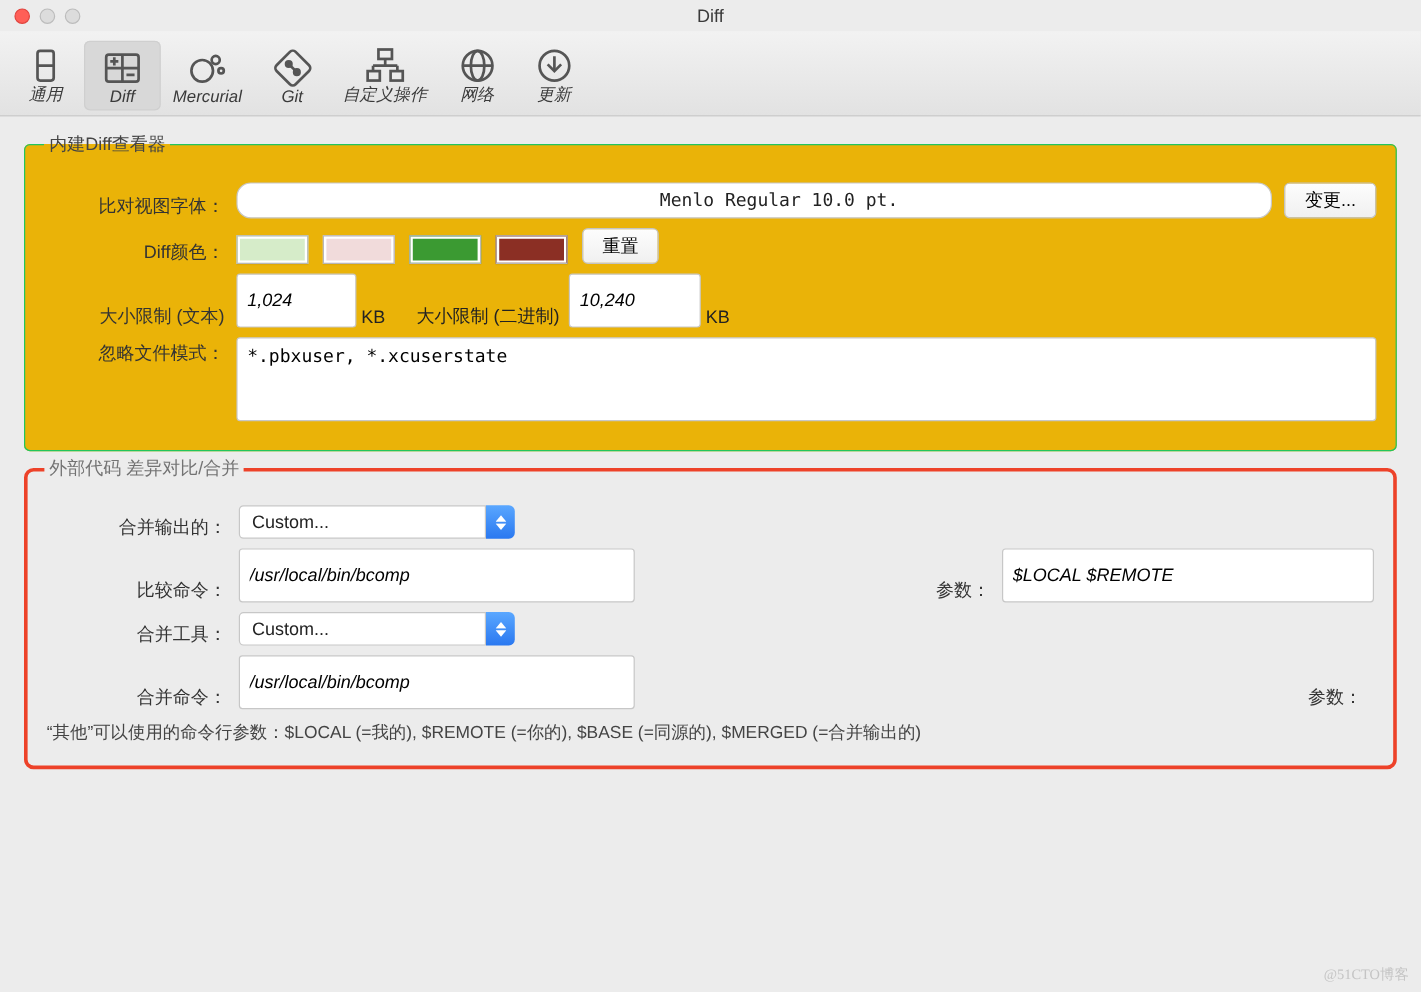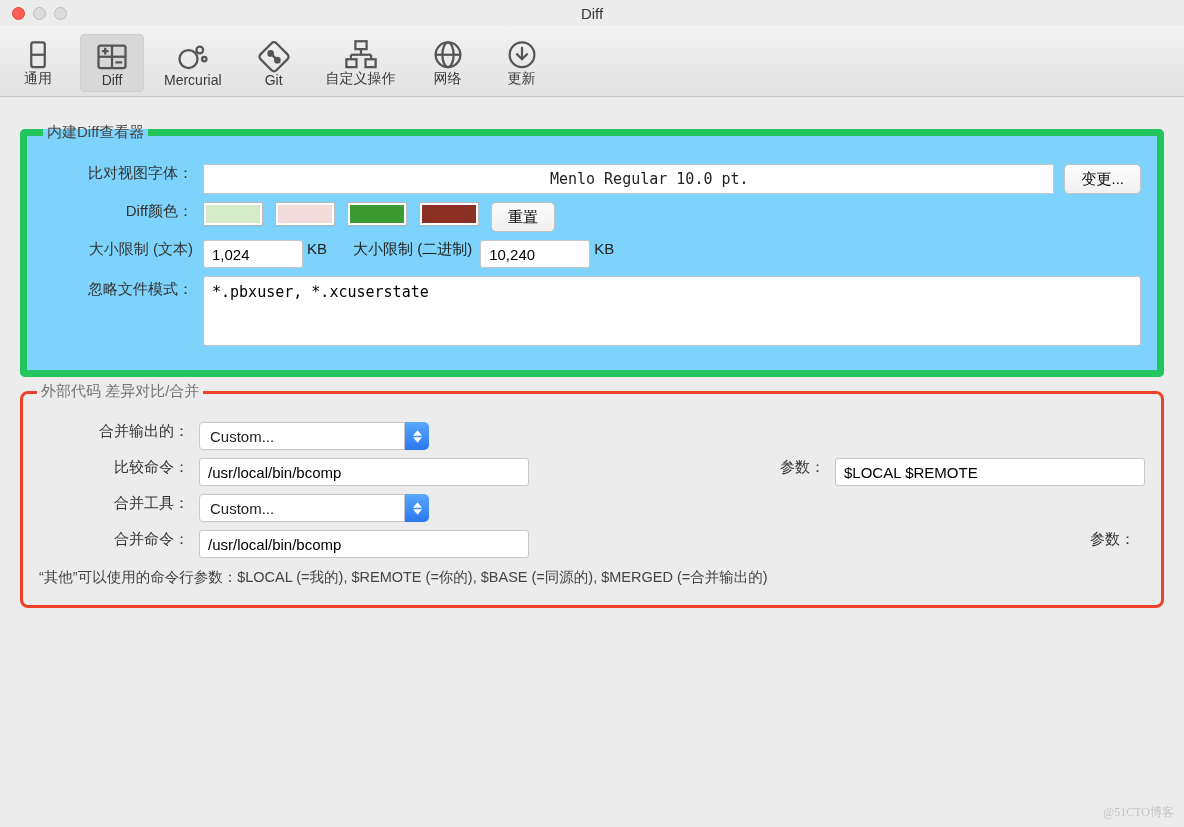--- a/index.html
+++ b/index.html
@@ -40,69 +40,70 @@
   }
   .tl.red { background: #ff5f57; border: 1px solid #e0443e; }
   .tl.gray1 { background: #dcdcdc; border: 1px solid #bcbcbc; }
   .tl.gray2 { background: #dcdcdc; border: 1px solid #bcbcbc; }
   .title-center {
     flex: 1; text-align: center; font-size: 15px; color: #3a3a3a;
   }
   .toolbar {
     display: flex;
     padding: 8px 6px 4px 6px;
-    gap: 10px;
+    gap: 0;
     border-bottom: 1px solid #c8c8c8;
     background: linear-gradient(#f2f2f2,#e2e2e2);
+    font-style: italic;
   }
   .tool {
     display: flex;
     flex-direction: column;
     align-items: center;
     justify-content: flex-end;
     min-width: 64px;
     padding: 6px 10px 4px 10px;
     font-size: 14px;
     color: #3a3a3a;
     border-radius: 5px;
   }
   .tool.sel { background: #d8d8d8; box-shadow: inset 0 0 0 1px #cfcfcf; }
   .tool .ic { width: 36px; height: 30px; display:flex; align-items:center; justify-content:center; }
   .tool svg { stroke:#555; fill:none; stroke-width:2; }
 
   .content {
     padding: 14px 20px 10px 20px;
   }
   fieldset.group {
-    border: 7px solid #22c55e;
+    border: 1px solid #22c55e;
     border-radius: 5px;
     padding: 14px 16px 16px 16px;
-    margin: 12px 0 14px 0;
-    background: #7dd3fc;
+    margin: 0 0 14px 0;
+    background: #eab308;
   }
   legend {
     padding: 0 4px; font-size: 15px; color: #444;
   }
   .row {
     display: flex;
-    align-items: flex-start;
+    align-items: flex-end;
     margin: 8px 0;
   }
   .label {
     width: 160px;
     text-align: right;
     padding-right: 10px;
     color: #333;
   }
   .font-display {
     flex: 1;
     height: 30px;
     border: 1px solid #c7c7c7;
     background: #fff;
-    border-radius: 0;
+    border-radius: 12px;
     text-align: center;
     line-height: 28px;
     font-family: Menlo, monospace;
     margin-right: 10px;
     padding-left: 41px;
   }
   button.mac {
     height: 30px;
     padding: 0 16px;
     border-radius: 5px;
@@ -110,26 +111,27 @@
     background: linear-gradient(#fdfdfd,#f0f0f0);
     font-size: 15px;
     cursor: pointer;
   }
   .swatch {
     width: 60px; height: 24px; border: 1px solid #b8b8b8;
     margin-right: 12px;
     box-shadow: inset 0 0 0 2px #fff, 0 1px 0 rgba(0,0,0,.05);
   }
   input.txt {
-    height: 28px;
+    height: 45px;
     border: 1px solid #c7c7c7;
     background: #fff;
     padding: 12px 8px;
     font-size: 15px;
     border-radius: 3px;
+    font-style: italic;
   }
   textarea.txt {
     border: 1px solid #c7c7c7;
     background: #fff;
     padding: 6px 8px;
     font-size: 15px;
     border-radius: 3px;
     resize: none;
   }
   .unit { margin: 0 6px 0 4px; }

